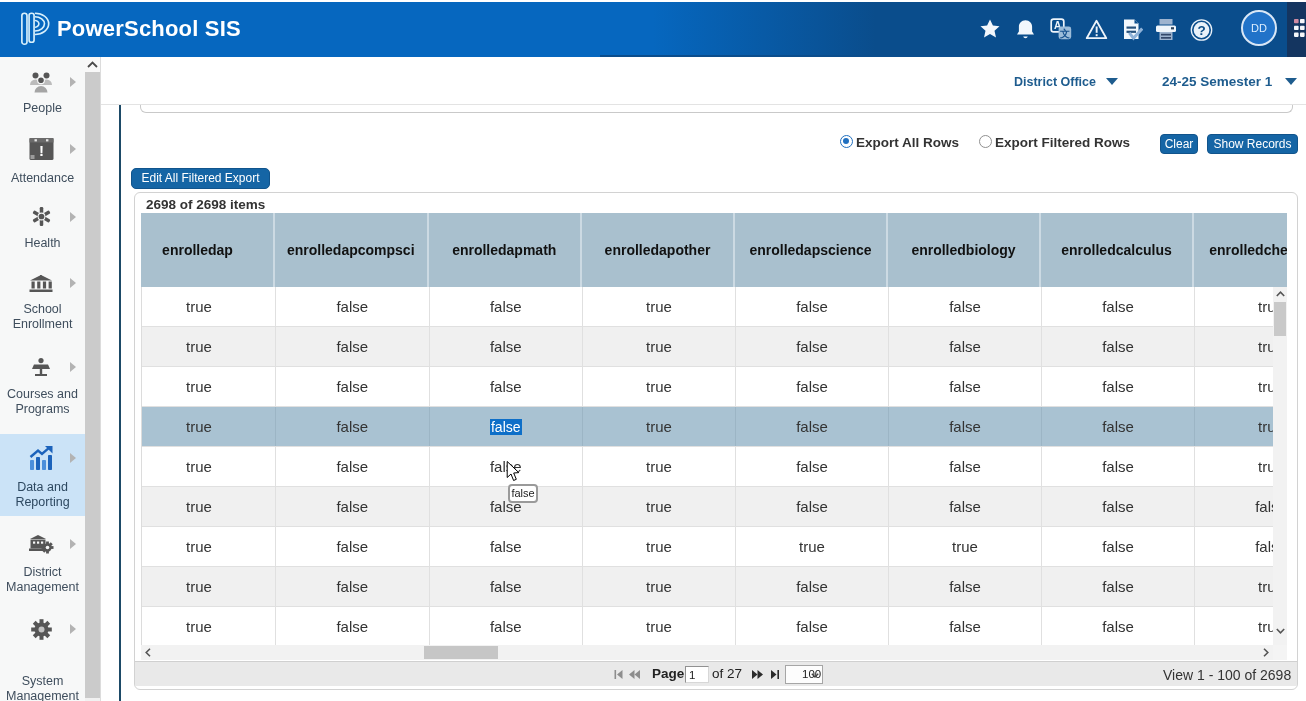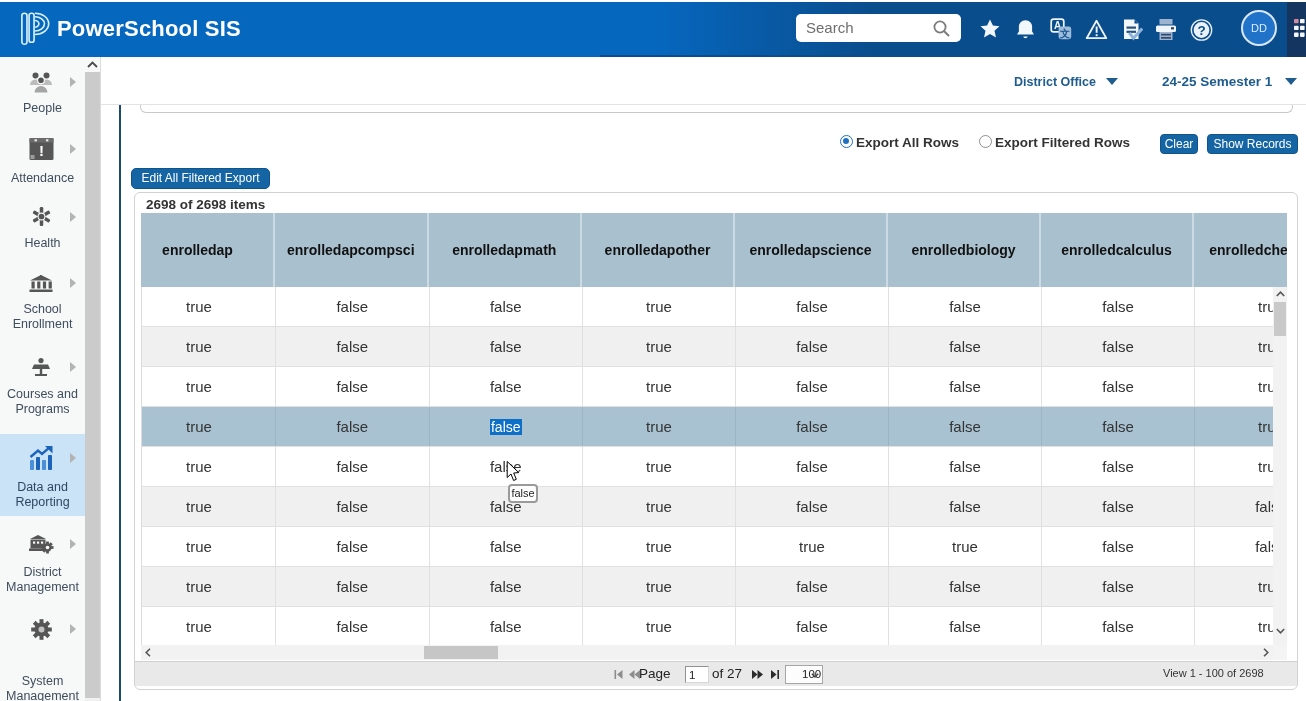--- a/index.html
+++ b/index.html
@@ -84,48 +84,41 @@
 
 
 #pagebar { position:absolute; left:135px; top:661px; width:1162px; height:25px;
   background:#e9e9e9; border-top:1px solid #d0d0d0; }
 #pagebar .pgtxt { position:absolute; font-size:13.5px; color:#222; top:4px; }
 #pageinput { position:absolute; left:550px; top:4px; width:24px; height:17px; background:#fff;
   border:1px solid #919191; border-bottom-color:#d7d7d7; border-right-color:#d7d7d7;
   font-size:11.5px; color:#222; padding-left:3px; line-height:15px; }
 #pagesel { position:absolute; left:650px; top:3px; width:38px; height:19px; background:#fdfdfd;
   border:1px solid #a6a6a6; font-size:11.5px; color:#222; padding-left:16px; line-height:17px; }
-#viewtxt { position:absolute; top:667px; font-size:11px; color:#333; }
+#viewtxt { position:absolute; top:667px; font-size:14px; color:#333; }
 
 
 #tooltip { position:absolute; left:508px; top:484px; width:30px; height:19px; background:#fff;
   border:2px solid #9a9a9a; border-radius:4px; font-size:11px; color:#222;
   text-align:center; line-height:15px; }
 </style>
 </head>
 <body>
 <div id="app">
   <div id="header"></div>
   <svg class="abs" style="left:20px;top:12px;" width="31" height="34" viewBox="0 0 28 35" preserveAspectRatio="none">
     <g fill="none" stroke="#d8f0fc" stroke-width="1.5">
       <rect x="1.7" y="1.2" width="4.6" height="32" rx="2.3"></rect>
       <rect x="8.2" y="1.2" width="4.5" height="30" rx="2.2"></rect>
       <path d="M13.5 1.2 A 12.4 11 0 0 1 13.5 23.2"></path>
       <path d="M13.5 4.9 A 8.6 7.3 0 0 1 13.5 19.5"></path>
       <path d="M13.5 8.6 A 4.6 3.7 0 0 1 13.5 15.8"></path>
     </g>
   </svg>
   <div id="brand">PowerSchool SIS</div>
-  <div id="search">
-      <span>Search</span>
-    <svg class="abs" style="right:10px;top:5px;" width="19" height="19" viewBox="0 0 19 19">
-      <circle cx="8" cy="8" r="5.6" fill="none" stroke="#7c7c7c" stroke-width="1.8"></circle>
-      <line x1="12.2" y1="12.2" x2="17" y2="17" stroke="#7c7c7c" stroke-width="2"></line>
-    </svg>
-  </div>
   <svg class="hicon" style="left:979px;" width="22" height="24" viewBox="0 0 22 24">
     <path d="M11 1.5 l2.9 6.1 6.6.7 -5 4.5 1.5 6.6 -6-3.5 -6 3.5 1.5-6.6 -5-4.5 6.6-.7z" fill="#f2f7fc"></path>
   </svg>
   <svg class="hicon" style="left:1015px;" width="21" height="24" viewBox="0 0 21 24">
     <path d="M10.5 2.2 c-4 0-6.6 3-6.6 6.6 v4.8 L2 16.4 h17 l-1.9-2.8 V8.8 c0-3.6-2.6-6.6-6.6-6.6z" fill="#f2f7fc"></path>
     <path d="M8.2 18.6 a2.4 2.4 0 0 0 4.6 0 z" fill="#f2f7fc"></path>
   </svg>
   <svg class="hicon" style="left:1050px;" width="22" height="24" viewBox="0 0 22 24">
     <rect x="1.2" y="1.2" width="12.6" height="12.6" rx="2.4" fill="none" stroke="#eef4fa" stroke-width="1.7"></rect>
     <text x="7.5" y="11" font-size="10" font-weight="bold" fill="#eef4fa" text-anchor="middle" font-family="Liberation Sans">A</text>
@@ -335,21 +328,21 @@
 
   <div id="pagebar">
     <svg style="position:absolute;left:479px;top:8px;" width="9" height="9" viewBox="0 0 9 9">
       <rect x="0.5" y="0" width="1.6" height="9" fill="#8d8d8d"></rect>
       <polygon points="8.5,0 8.5,9 3,4.5" fill="#8d8d8d"></polygon>
     </svg>
     <svg style="position:absolute;left:494px;top:8px;" width="11" height="9" viewBox="0 0 11 9">
       <polygon points="5.5,0 5.5,9 0,4.5" fill="#8d8d8d"></polygon>
       <polygon points="11,0 11,9 5.5,4.5" fill="#8d8d8d"></polygon>
     </svg>
-    <div class="pgtxt" style="left:504px;">Page</div>
+    <div class="pgtxt" style="left:517px;font-weight:bold;">Page</div>
     <input id="pageinput" value="1" style="">
     <div class="pgtxt" style="left:577px;">of 27</div>
     <svg style="position:absolute;left:617px;top:8px;" width="11" height="9" viewBox="0 0 11 9">
       <polygon points="0,0 0,9 5.5,4.5" fill="#2b2b2b"></polygon>
       <polygon points="5.5,0 5.5,9 11,4.5" fill="#2b2b2b"></polygon>
     </svg>
     <svg style="position:absolute;left:636px;top:8px;" width="9" height="9" viewBox="0 0 9 9">
       <polygon points="0,0 0,9 5.5,4.5" fill="#2b2b2b"></polygon>
       <rect x="6.4" y="0" width="1.6" height="9" fill="#2b2b2b"></rect>
     </svg>

